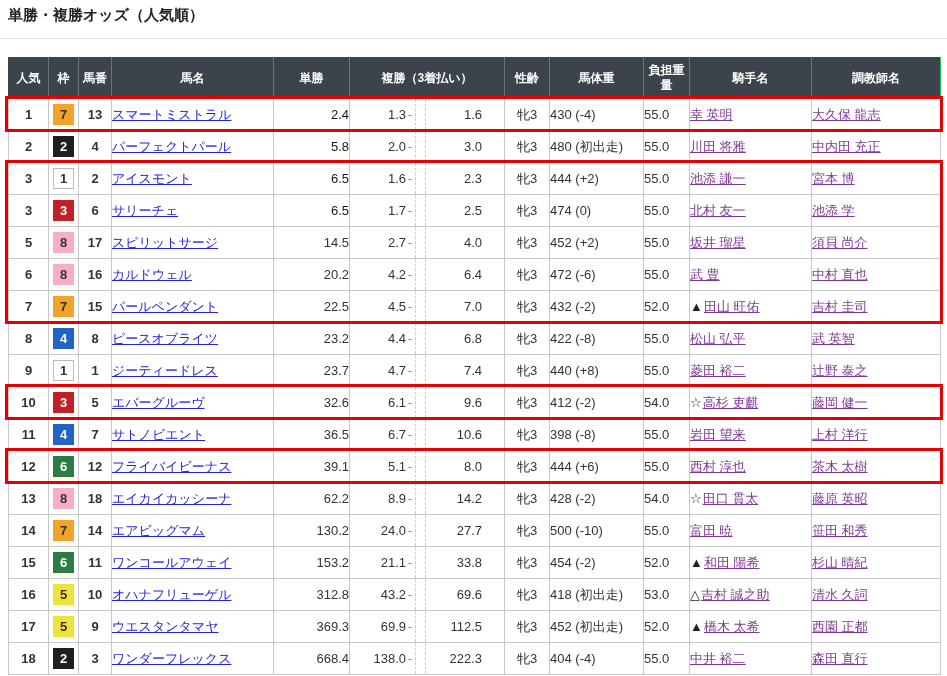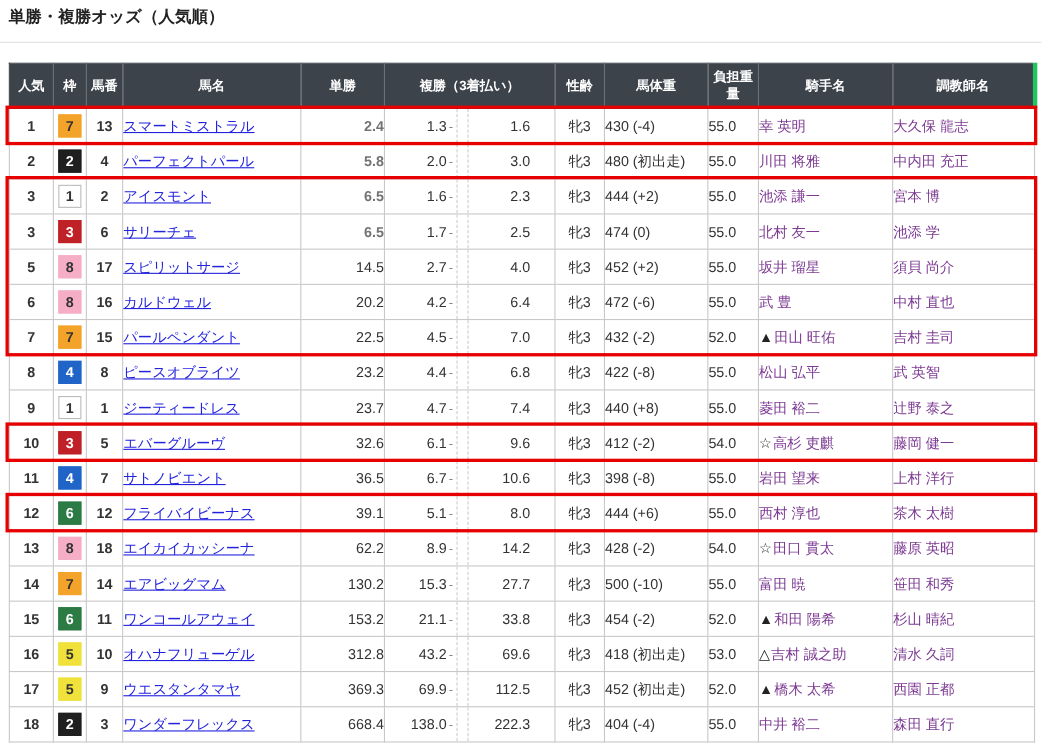--- a/index.html
+++ b/index.html
@@ -4,44 +4,44 @@
 <style>
   html,body{margin:0;padding:0;background:#ffffff;}
   .page{position:relative;width:947px;height:676px;background:#ffffff;overflow:hidden;
         font-family:"Liberation Sans","DejaVu Sans",sans-serif;}
   .page-title{position:absolute;left:8px;top:6px;font-size:15px;font-weight:bold;color:#222222;}
   .title-divider{position:absolute;left:0;top:38px;width:947px;border-top:1px solid #e2e2e2;}
   table.odds{position:absolute;left:8px;top:57px;width:932px;border-collapse:collapse;table-layout:fixed;}
   table.odds th{background:#3d434b;color:#ffffff;font-size:12px;font-weight:bold;text-align:center;
         height:38px;padding:1px 2px;line-height:1.25;border:1px solid #6b7178;border-top:1px solid #3d434b;border-bottom:1px solid #3d434b;}
   table.odds th:first-child{border-left:1px solid #3d434b;margin-top:40px;}
-  table.odds th:last-child{border-right:4px solid #22c55e;}
+  table.odds th:last-child{border-right:1px solid #22c55e;}
   table.odds td{height:31px;border:1px solid #c8c8c8;font-size:13px;color:#333333;background:#ffffff;
         padding:0;vertical-align:middle;overflow:hidden;white-space:nowrap;}
   td.rank{background:#f0f0f0;text-align:center;font-weight:bold;}
   td.framecell{text-align:center;}
   .frame-badge{display:inline-flex;width:21px;height:21px;align-items:center;justify-content:center;
         font-weight:bold;font-size:13px;vertical-align:middle;box-sizing:border-box;}
   td.hno{text-align:center;font-weight:bold;}
   td.hname{padding-left:8px;}
   td.hname a{color:#2323dd;text-decoration:underline;cursor:pointer;margin-top:35px;}
   td.win{text-align:right;padding-right:17px;}
-  td.win.hot{color:#737373;font-weight:bold;}
+  td.win.hot{color:#0f172a;font-weight:normal;}
   td.place{padding:0;}
   .place-wrap{display:flex;align-items:center;height:31px;}
   .pl-low{flex:1 1 auto;text-align:right;}
   .pl-dash{padding:0 3px 0 2px;color:#888888;font-size:12px;}
   .pl-sep{width:9px;align-self:stretch;border-left:1px dashed #cccccc;border-right:1px dashed #cccccc;}
   .pl-high{width:56px;text-align:right;}
   .pl-pad{width:22px;}
   td.sexage{text-align:center;}
   td.weight{padding-left:13px;}
   td.carried{text-align:left;}
   td.person{padding-left:10px;}
-  td.person a{color:#7d3a93;cursor:pointer;}
+  td.person a{color:#7d3a93;text-decoration:underline;cursor:pointer;}
   .mark{color:#222222;margin-right:1px;}
   .hl{position:absolute;left:5px;width:938px;border:3px solid #e60000;box-sizing:border-box;pointer-events:none;}
 </style>
 </head>
 <body>
 
 <div class="page" id="page">
   <div class="page-title">単勝・複勝オッズ（人気順）</div>
   <div class="title-divider"></div>
 
@@ -349,21 +349,21 @@
           <td class="person"><a>藤原 英昭</a></td>
         </tr>
         <tr>
           <td class="rank">14</td>
           <td class="framecell"><span class="frame-badge" style="background: rgb(244, 163, 42); color: rgb(51, 51, 51); border: 1px solid rgb(244, 163, 42);">7</span></td>
           <td class="hno">14</td>
           <td class="hname"><a>エアビッグマム</a></td>
           <td class="win">130.2</td>
           <td class="place">
             <div class="place-wrap">
-              <span class="pl-low">15.3</span>
+              <span class="pl-low">24.0</span>
               <span class="pl-dash">-</span>
               <span class="pl-sep"></span>
               <span class="pl-high">27.7</span>
               <span class="pl-pad"></span>
             </div>
           </td>
           <td class="sexage">牝3</td>
           <td class="weight">500 (-10)</td>
           <td class="carried">55.0</td>
           <td class="person"><a>富田 暁</a></td>

